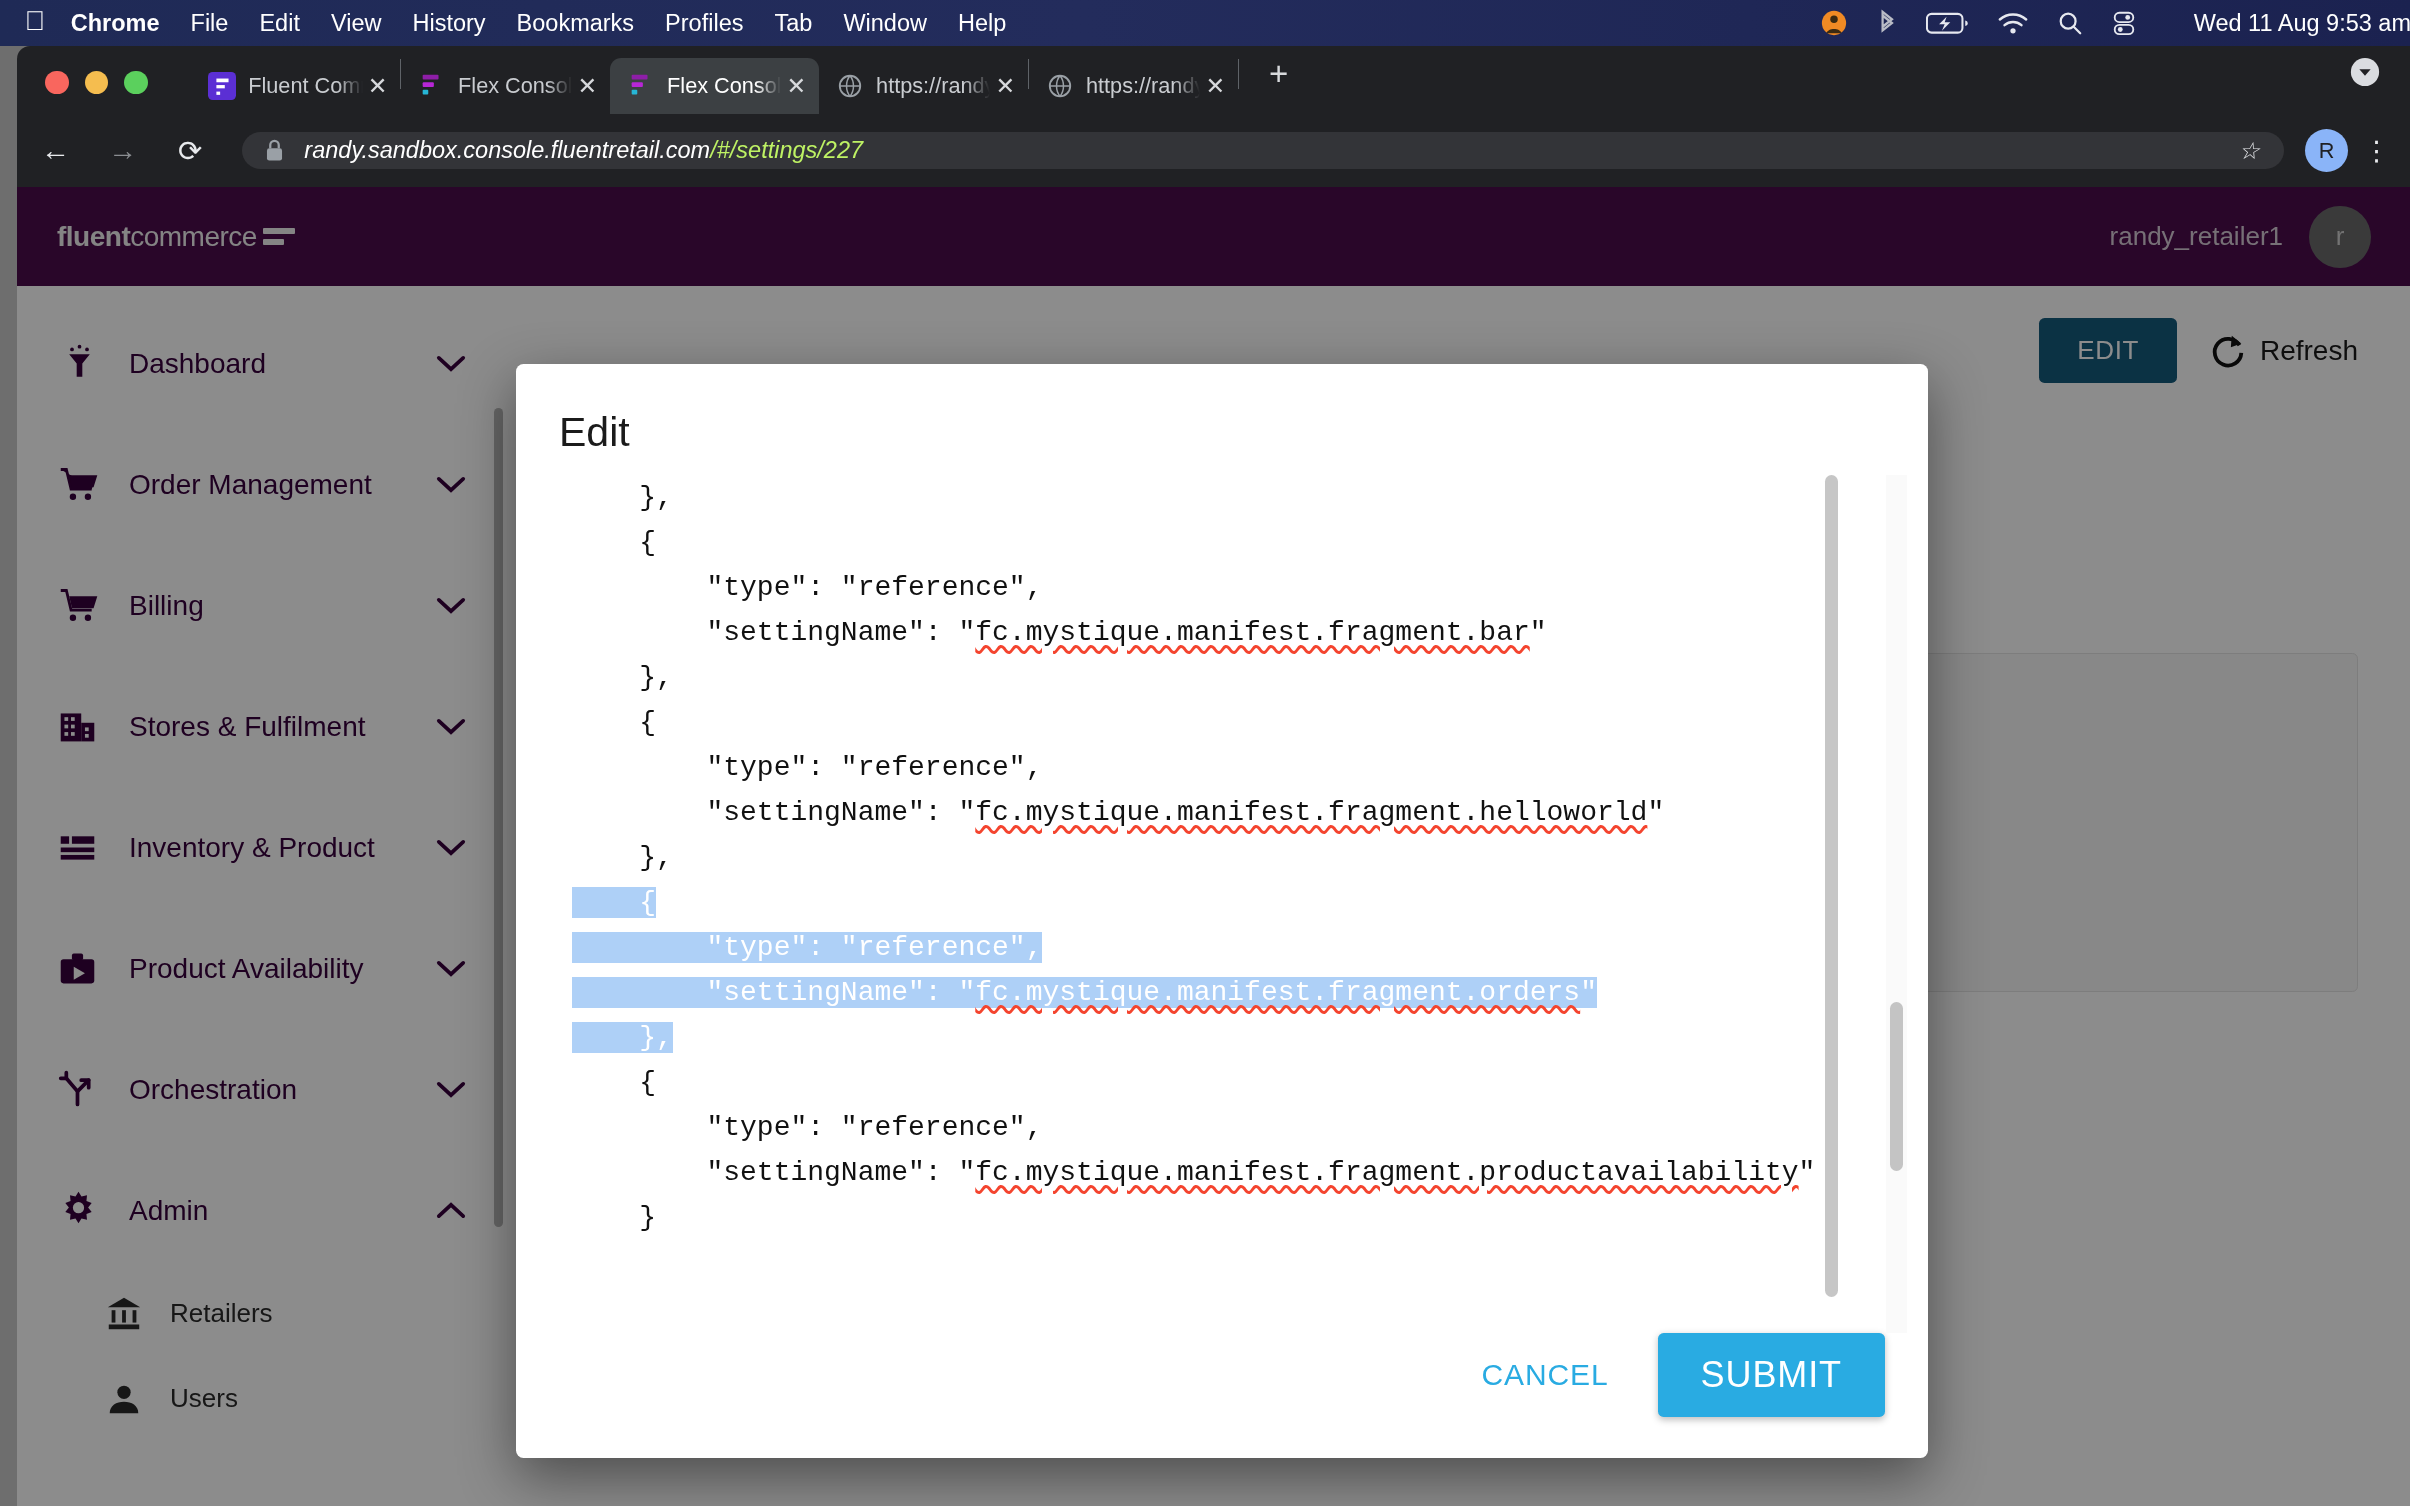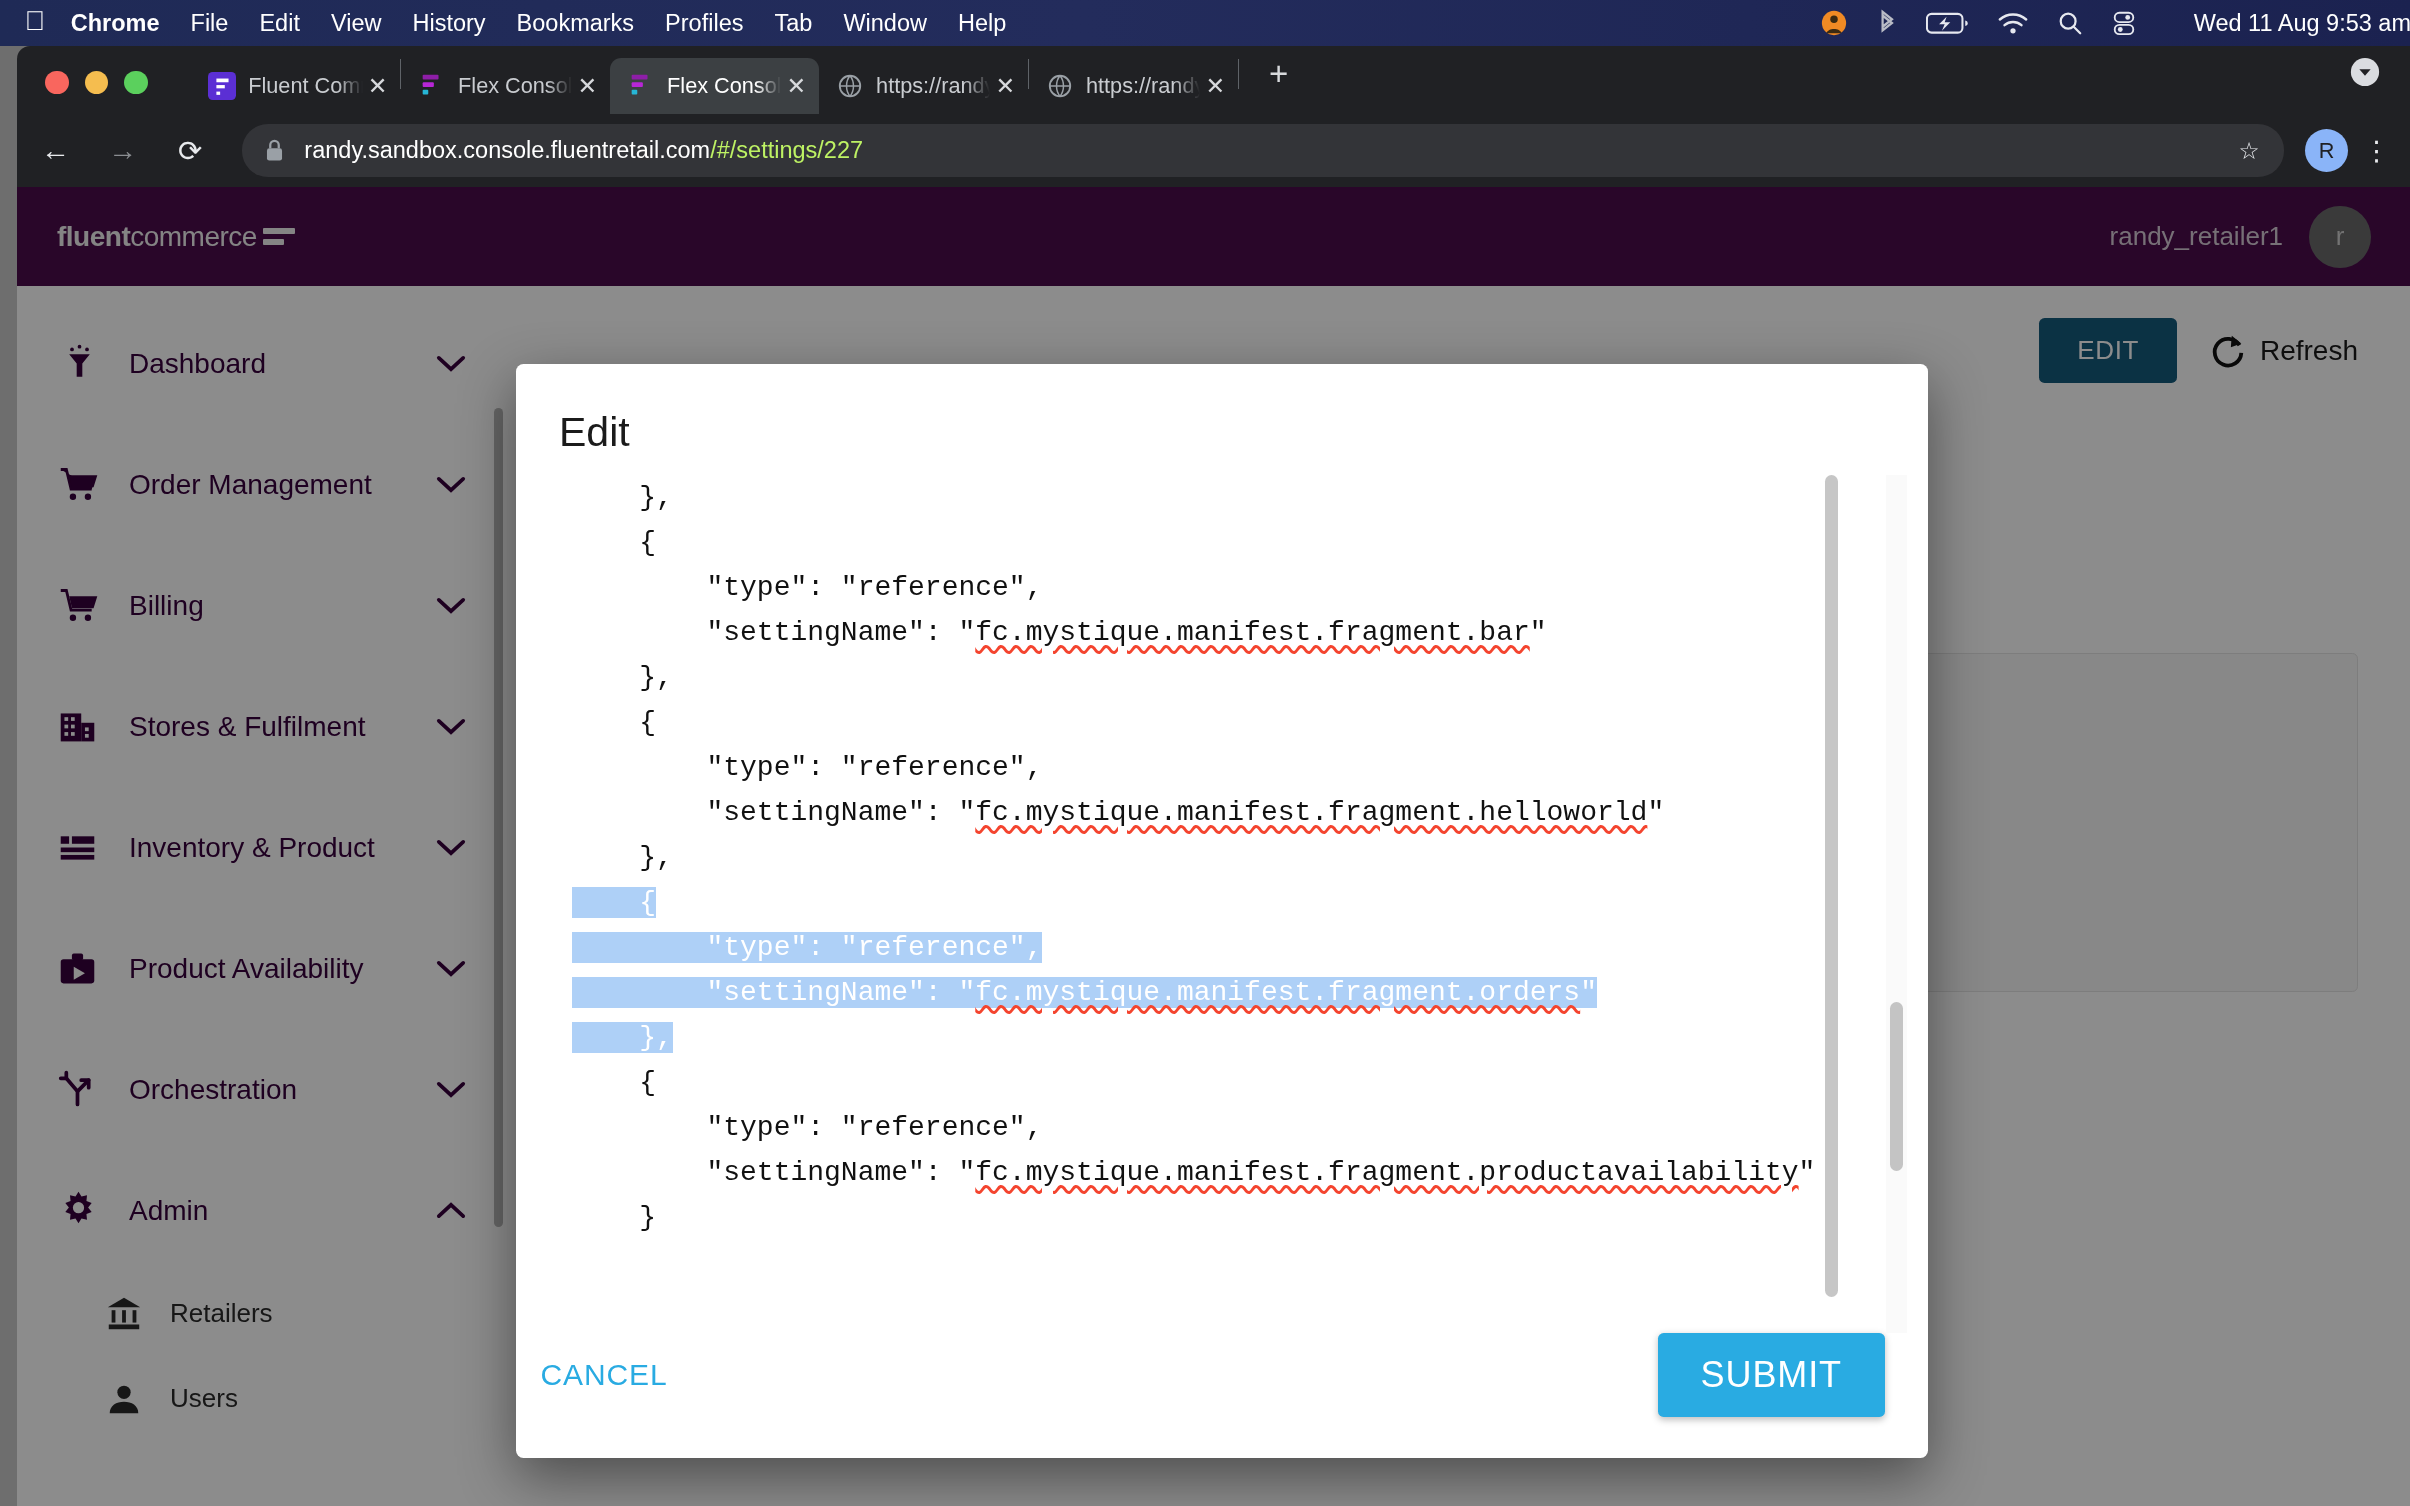--- a/index.html
+++ b/index.html
@@ -51,23 +51,23 @@
   }
   .tab .x { width: 30px; text-align: center; font-size: 23.5px; color: #d7d9dc; flex:0 0 30px;}
   .tabsep { width: 0.9px; height: 30px; background: #5f6368; align-self: center; margin-bottom: 13px; }
   .newtab { color: #d7d9dc; font-size: 33px; margin: 0 0 13px 21px; align-self: center; width:38px; text-align:center;}
   .tabsearch { margin: 0 0 13px auto; margin-right: 30px; align-self: center; }
 
   .omnibar { height: 73px; display: flex; align-items: center; background: #202124; }
   .navbtn { color: #e8eaed; font-size: 29px; width: 58px; text-align: center; margin-left: 9.4px; }
   .navbtn.dim { color: #8a8d91; }
   .urlbox {
-    flex: 1; height: 53px; background: #333438; border-radius: 26px;
+    flex: 1; height: 37px; background: #333438; border-radius: 26px;
     margin: 0 21px 0 22.6px; display: flex; align-items: center; padding: 0 22.6px;
-    font-size: 23.5px; color: #ffffff; position: relative;
+    font-size: 23.5px; color: #ffffff; position: relative; font-style: italic;
   }
   .urlbox .lock { margin-right: 19px; display:flex; }
   .urlbox .urlgray { color: #bef264; }
   .urlbox .star { position: absolute; right: 24.5px; color: #e8eaed; font-size: 23.5px; }
   .profilepill {
     width: 43px; height: 43px; border-radius: 50%; background: #8ab4f8; color: #202124;
     display: flex; align-items: center; justify-content: center; font-size: 21.7px; margin-right: 15px;
   }
   .kebab { color: #e8eaed; font-size: 27px; margin-right: 21px; }
 
@@ -132,21 +132,21 @@
     font-size: 28px; line-height: 45px; color: #111111;
     white-space: pre-wrap; word-break: break-all;
     padding: 0 0 0 56px;
   }
   .code .sel { background: #aed0f7; color: #ffffff; }
   .code .sp { text-decoration: underline; text-decoration-style: wavy; text-decoration-color: #f4442e; text-decoration-thickness: 2.8px; text-underline-offset: 4.7px; }
   .inner-scroll { position: absolute; right: 90px; top: 0; width: 13px; bottom: 36px; }
   .inner-thumb { position: absolute; left: 0; top: 0; width: 13px; height: 100%; background: #c6c6c6; border-radius: 6.6px; }
   .modal-scroll { position: absolute; right: 21px; top: 0; bottom: 0; width: 21px; background: #fafafa; }
   .modal-thumb { position: absolute; left: 3.8px; top: 527px; width: 13px; height: 169px; background: #c4c4c4; border-radius: 6.6px; }
-  .modal-footer { display: flex; align-items: center; justify-content: space-between; padding: 0 43px 41px 0; gap: 24px; }
+  .modal-footer { display: flex; align-items: center; justify-content: flex-end; padding: 0 43px 41px 0; }
   .btn-cancel { background: transparent; border: none; color: #29abe2; font-size: 30px; letter-spacing: 0.9px; padding: 19px 24.5px; }
   .btn-submit {
     background: #29abe2; border: none; color: #ffffff; font-size: 36px; letter-spacing: 0.9px;
     padding: 21px 43px; border-radius: 5.6px; margin-left: 24.5px; box-shadow: 0 2.8px 7.5px rgba(0,0,0,0.25);
   }
 </style>
 </head>
 <body>
 
 <div class="macbar">

